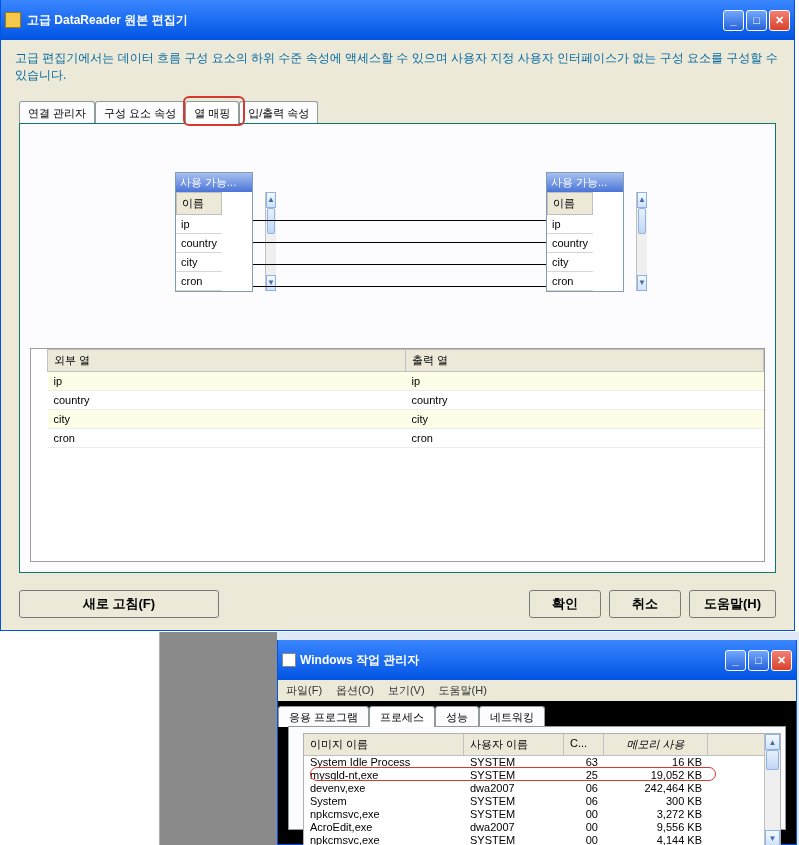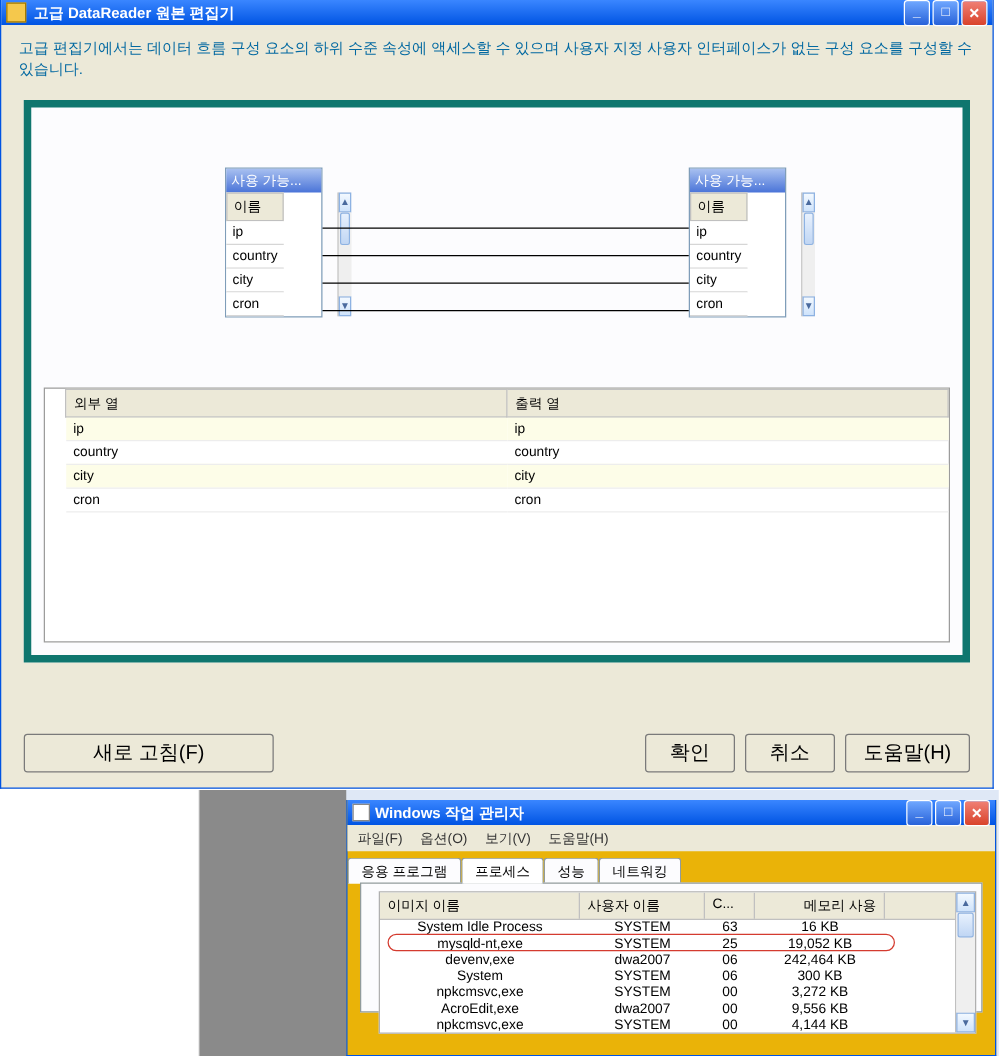--- a/index.html
+++ b/index.html
@@ -1,34 +1,34 @@
 <!DOCTYPE html>
 <html><head>
 <meta charset="utf-8">
 <style>
 * { box-sizing: border-box; margin: 0; padding: 0; font-family: "Tahoma", "Malgun Gothic", sans-serif; font-size: 11px; }
 body { background: #fff; width: 799px; height: 845px; overflow: hidden; position: relative; }
 
 
 .win1 { position: absolute; left: 0; top: 0; width: 795px; height: 631px; background: #ece9d8; border: 1px solid #0054e3; border-top: none; }
-.titlebar { height: 20px; background: linear-gradient(#3a86ff,#0054e3); display: flex; align-items: center; padding: 0 4px; color: #fff; }
+.titlebar { height: 40px; background: linear-gradient(#3a86ff,#0054e3); display: flex; align-items: center; padding: 0 4px; color: #fff; }
 .titlebar .ticon { width: 16px; height: 16px; background: #f5c84c; border: 1px solid #a37a00; margin-right: 6px; }
 .titlebar .ttext { flex: 1; font-weight: bold; font-size: 12px; }
 .winbtns { display: flex; gap: 2px; }
 .winbtn { width: 21px; height: 21px; background: linear-gradient(#6fa7ff,#2862d9); border: 1px solid #fff; border-radius: 3px; color: #fff; display: flex; align-items: center; justify-content: center; font-weight: bold; font-size: 11px; }
 .winbtn.close { background: linear-gradient(#f08075,#d9432b); }
 
 .desc { padding: 10px 14px 16px 14px; color: #0369a1; line-height: 1.4; font-size: 12px; }
 
 .tabs { display: flex; padding-left: 18px; position: relative; }
 .tab { padding: 4px 8px 3px 8px; border: 1px solid #919b9c; border-bottom: none; background: #fcfcfe; margin-right: 0; position: relative; top: 1px; border-radius: 3px 3px 0 0; font-size: 11px; }
 .tab.active { background: #fff; z-index: 2; }
 .tab-highlight { position: absolute; border: 2px solid #d43b2f; border-radius: 6px; left: 182px; top: -4px; width: 62px; height: 30px; pointer-events: none; z-index: 10; }
 
-.tabpage { margin: 0 18px; border: 6px solid #0f766e; background: #fcfcfe; height: 450px; position: relative; }
+.tabpage { margin: 0 18px; border: 1px solid #0f766e; background: #fcfcfe; height: 450px; position: relative; }
 
 .map-area { position: relative; height: 225px; width: 100%; }
 
 .col-box { position: absolute; width: 78px; border: 1px solid #7f9db9; background: #fff; }
 .col-box.left { left: 155px; top: 48px; }
 .col-box.right { left: 526px; top: 48px; }
 .col-header { background: linear-gradient(#a8c0f0,#4a74d8); color: #fff; font-size: 11px; padding: 2px 4px; white-space: nowrap; overflow: hidden; text-overflow: ellipsis; }
 .col-cols { display: flex; gap: 43px; }
 .col-list { flex: 1; }
 .col-row { border-bottom: 1px solid #d6d6d6; padding: 3px 5px; background: #fff; font-size: 11px; }
@@ -42,48 +42,48 @@
 .map-line { position: absolute; height: 1px; background: #000; left: 0; right: 0; }
 
 .grid-wrap { position: absolute; left: 10px; right: 10px; top: 224px; bottom: 10px; border: 1px solid #9c9c9c; background: #fff; padding-left: 16px; }
 .grid-wrap table { width: 100%; border-collapse: collapse; table-layout: fixed; }
 .grid-wrap th { background: #ece9d8; border: 1px solid #c0c0c0; text-align: left; padding: 3px 6px; font-weight: normal; font-size: 11px; }
 .grid-wrap td { border-bottom: 1px solid #ededed; padding: 3px 6px; font-size: 11px; }
 .grid-wrap tr.alt td { background: #fdfde8; }
 
 .btnrow { position: absolute; left: 18px; right: 18px; bottom: 12px; display: flex; gap: 8px; }
 .btnrow .spacer { flex: 1; }
-.wbtn { min-width: 72px; padding: 4px 14px; background: #ece9d8; border: 1px solid #7a7a7a; border-radius: 3px; font-size: 16px; text-align: center; }
+.wbtn { min-width: 72px; padding: 4px 14px; background: #ece9d8; border: 1px solid #7a7a7a; border-radius: 3px; font-size: 13px; text-align: center; font-weight: bold; }
 .wbtn.wide { min-width: 200px; }
 
 
 .bg-region { position: absolute; left: 0; top: 632px; width: 799px; height: 213px; background: #dfe8f6; }
 .bg-pane { position: absolute; left: 0; top: 632px; width: 160px; height: 213px; background: #fff; border-right:1px solid #b0b0b0; }
 .bg-gray { position: absolute; left: 160px; top: 632px; width: 117px; height: 213px; background: #8a8a8a; }
 
-.win2 { position: absolute; left: 277px; top: 640px; width: 520px; height: 205px; background: #eab308; border: 1px solid #0054e3; border-top: none; }
+.win2 { position: absolute; left: 277px; top: 640px; width: 520px; height: 205px; background: #000000; border: 1px solid #0054e3; border-top: none; }
 .menubar { background: #ece9d8; padding: 3px 8px; display: flex; gap: 14px; color: #333; }
 
 .tm-tabs { display: flex; padding-left: 0; margin-top: 4px; }
 .tm-tab { padding: 3px 10px 2px 10px; border: 1px solid #919b9c; border-bottom: none; background: #fcfcfe; position: relative; top: 1px; border-radius: 3px 3px 0 0; font-size: 11px; }
 .tm-tab.active { background: #fff; z-index: 2; }
 .tm-page { margin: 0 10px; border: 1px solid #919b9c; background: #fcfcfe; height: 104px; padding: 6px 4px 6px 14px; position: relative; }
 
 .tm-list { position: relative; border: 1px solid #b0b0b0; background: #fff; height: 114px; display: flex; }
 .tm-cols { flex: 1; overflow: hidden; }
 .tm-hdr { display: flex; background: #ece9d8; border-bottom: 1px solid #c0c0c0; }
 .tm-hdr div { padding: 3px 6px; border-right: 1px solid #c0c0c0; font-size: 11px; white-space: nowrap; overflow: hidden; }
 .tm-row { display: flex; }
-.tm-row div { padding: 0 6px; font-size: 11px; white-space: nowrap; overflow: hidden; line-height: 13px; text-align: center; }
+.tm-row div { padding: 0 6px; font-size: 11px; white-space: nowrap; overflow: hidden; line-height: 13px; }
 .c-img { width: 160px; }
 .c-user { width: 100px; }
 .c-cpu { width: 40px; text-align:right; }
 .c-mem { width: 104px; text-align:right; }
 .tm-hdr .c-cpu { text-align:left;}
-.tm-hdr .c-mem { text-align:right;}
+.tm-hdr .c-mem { text-align:center;font-style:italic;}
 .tm-scroll { width: 16px; background: #e8e8e8; border-left: 1px solid #c0c0c0; display: flex; flex-direction: column; }
 
 .row-ellipse { position: absolute; border: 1px solid #d43b2f; border-radius: 10px; left: 6px; width: 406px; height: 14px; pointer-events: none; }
 
 .sticon { width:14px; height:14px; display:inline-block; border:1px solid #888; background:#fff; margin-right:4px; vertical-align:middle;}
 </style>
 </head>
 <body>
 
 <div class="win1">
@@ -92,20 +92,27 @@
     <span class="ttext">고급 DataReader 원본 편집기</span>
     <div class="winbtns">
       <div class="winbtn">_</div>
       <div class="winbtn">□</div>
       <div class="winbtn close">✕</div>
     </div>
   </div>
 
   <div class="desc">고급 편집기에서는 데이터 흐름 구성 요소의 하위 수준 속성에 액세스할 수 있으며 사용자 지정 사용자 인터페이스가 없는 구성 요소를 구성할 수 있습니다.</div>
 
+  <div class="tabs">
+    <div class="tab">연결 관리자</div>
+    <div class="tab">구성 요소 속성</div>
+    <div class="tab active">열 매핑</div>
+    <div class="tab">입/출력 속성</div>
+    <div class="tab-highlight"></div>
+  </div>
 
   <div class="tabpage">
     <div class="map-area">
 
       <div class="col-box left">
         <div class="col-header">사용 가능...</div>
         <div class="col-cols">
           <div class="col-list">
             <div class="col-row hdr">이름</div>
             <div class="col-row">ip</div>

